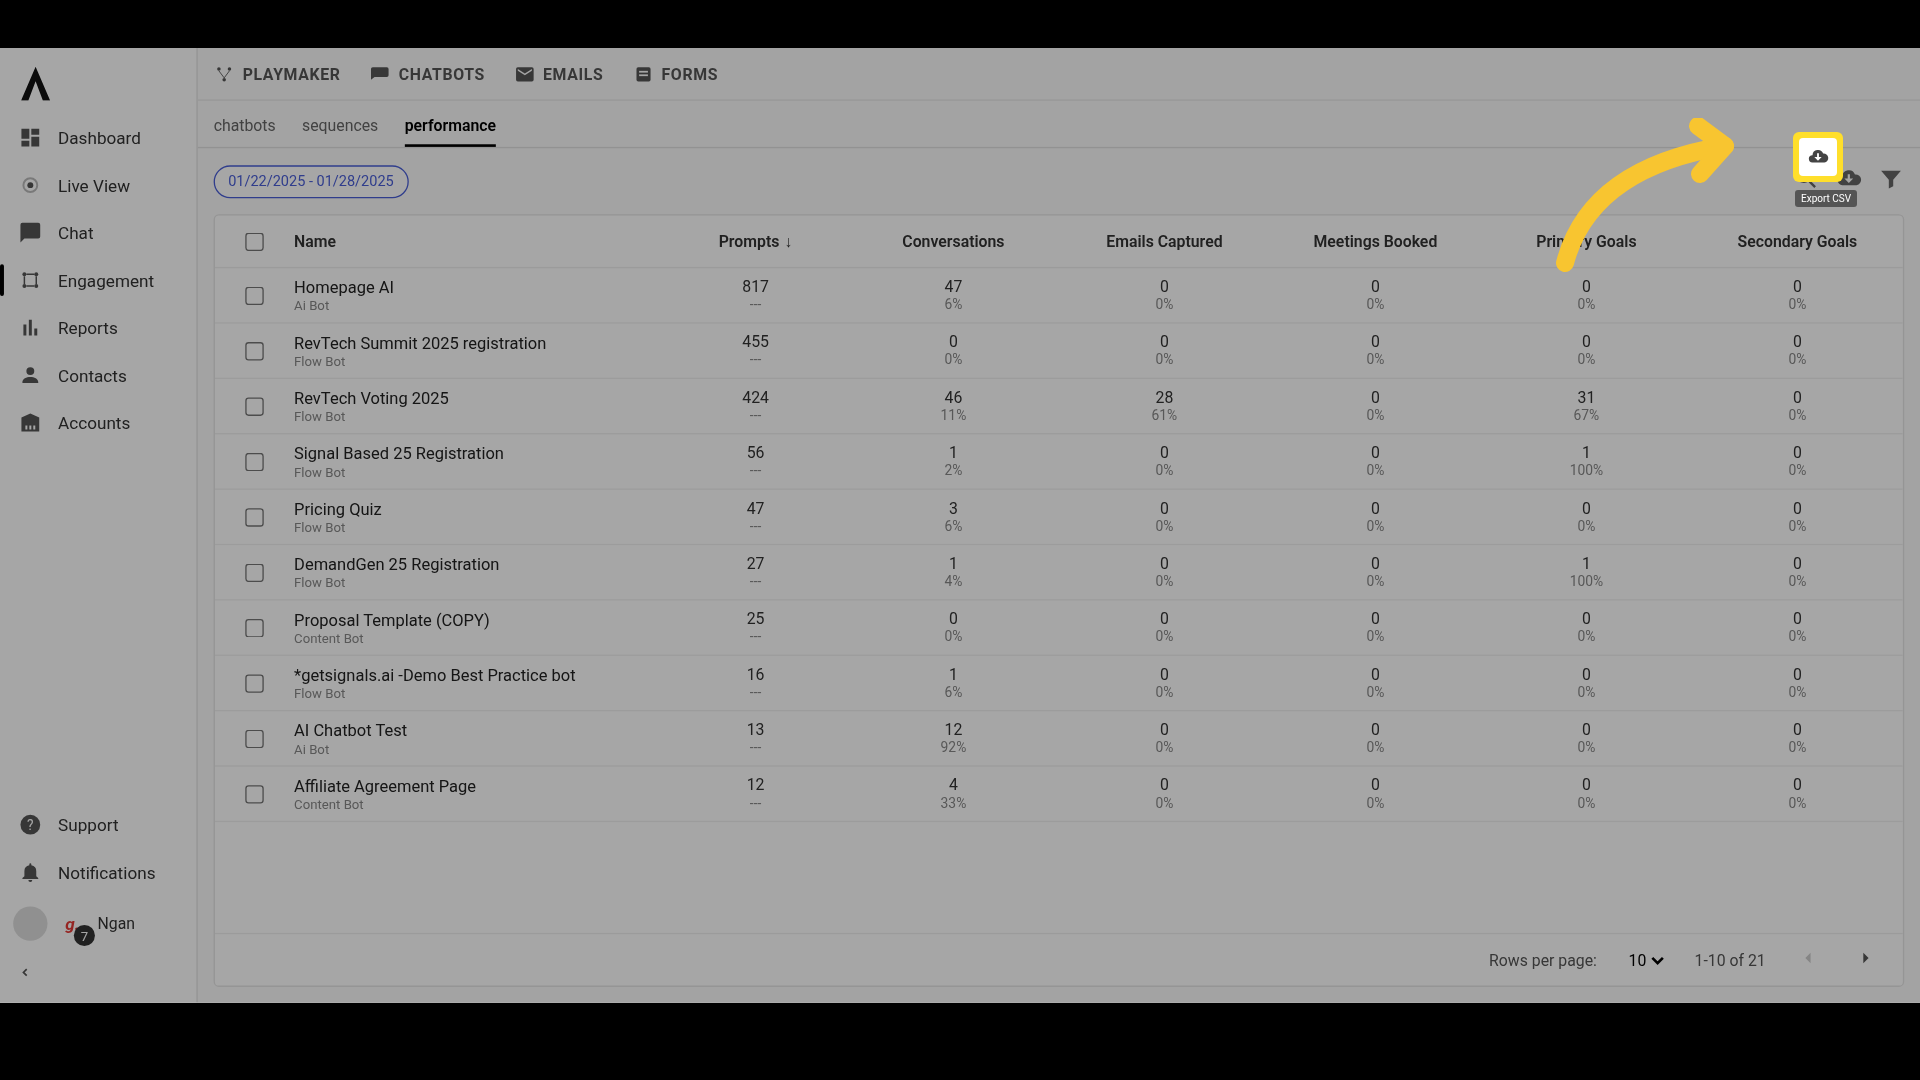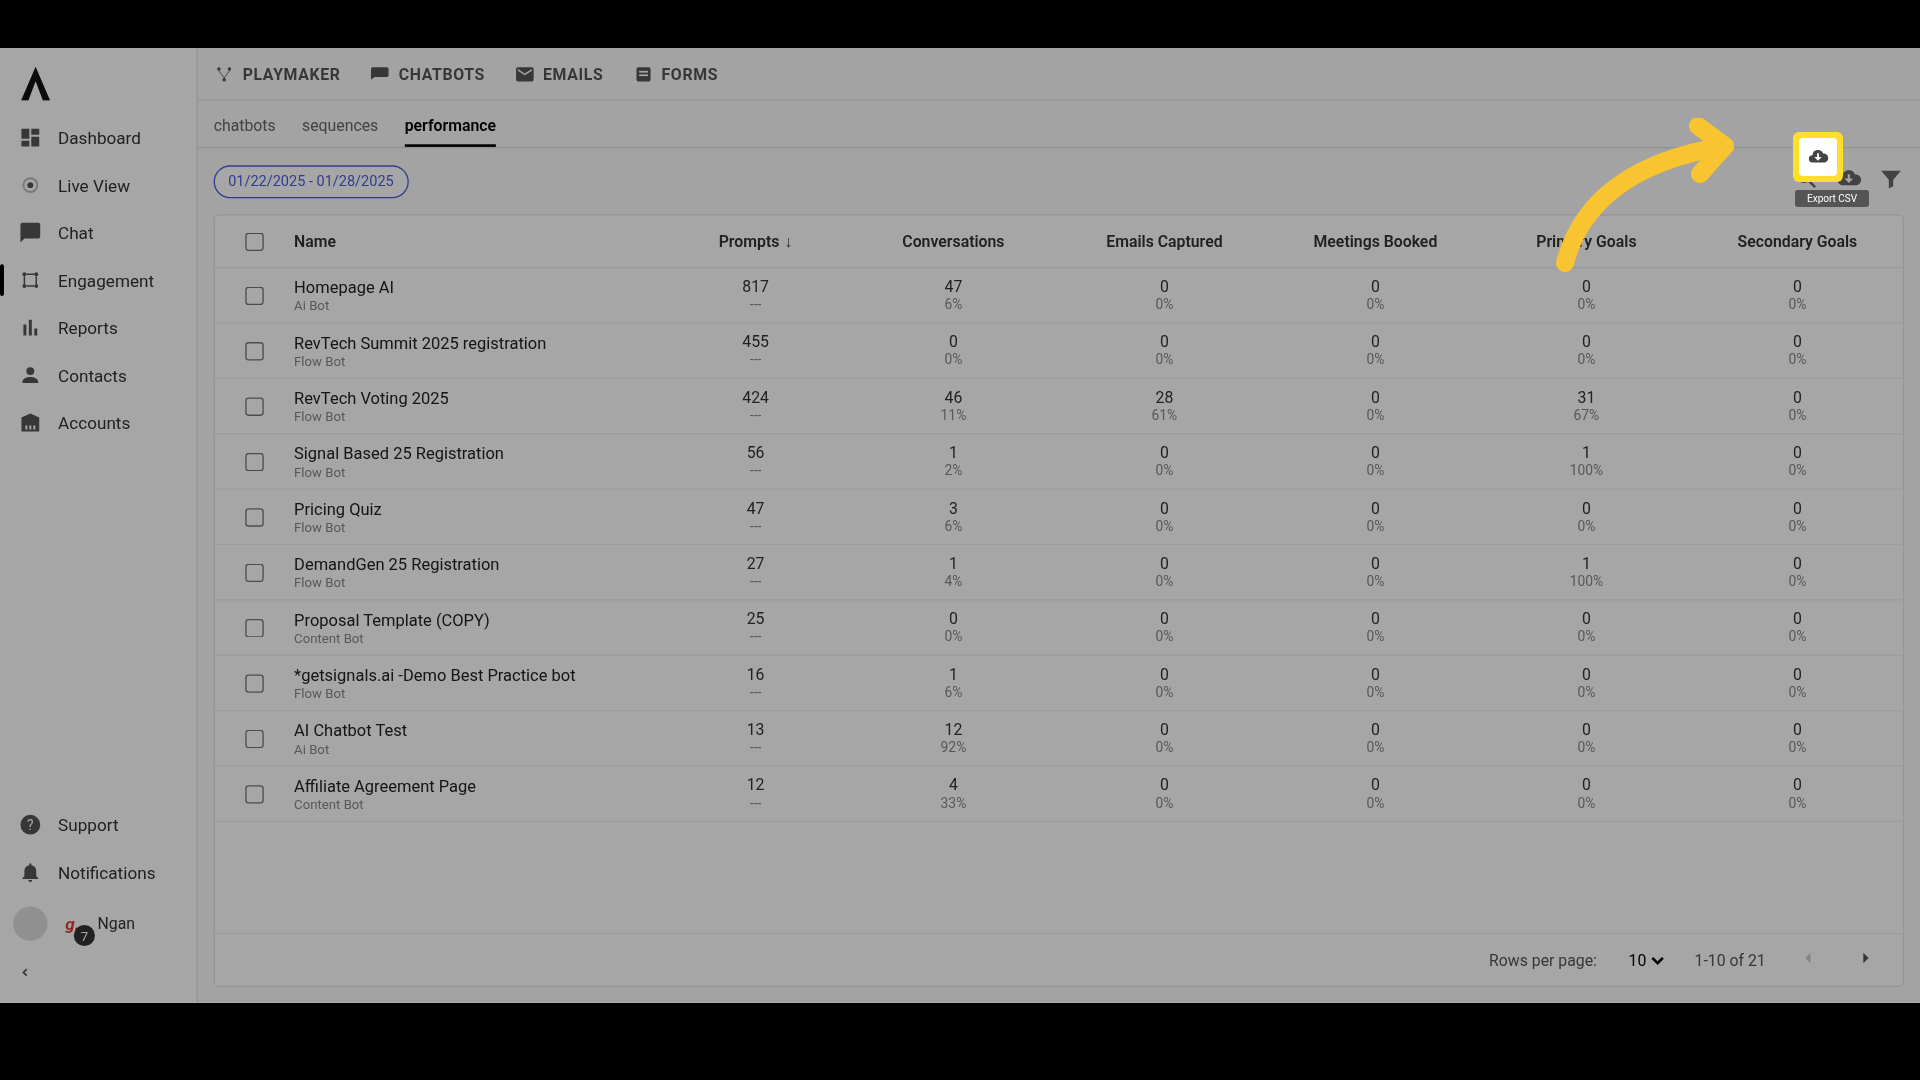--- a/index.html
+++ b/index.html
@@ -48,21 +48,21 @@
 .footer { height: 40px; display: flex; align-items: center; justify-content: flex-end; gap: 20px; padding-right: 16px; font-size: 12px; color: #555; border-top: 1px solid #eee; }
 .footer select { border: none; font-size: 12px; background: transparent; }
 .pagebtn { cursor: pointer; padding: 4px; }
 .pagebtn svg { width: 16px; height: 16px; fill: #555; }
 .pagebtn.dis svg { fill: #ccc; }
 
 
 .highlight-box { position: absolute; z-index: 100; background: #ffdf2b; border-radius: 6px; width: 50px; height: 50px; display: flex; align-items: center; justify-content: center; }
 .highlight-box .inner { background: #fff; width: 38px; height: 38px; border-radius: 4px; display: flex; align-items: center; justify-content: center; }
 .highlight-box svg { width: 22px; height: 22px; fill: #444; }
-.tooltip { position: absolute; z-index: 100; background: #555; color: #fff; font-size: 10px; padding: 3px 12px; border-radius: 3px; }
+.tooltip { position: absolute; z-index: 100; background: #555; color: #fff; font-size: 10px; padding: 3px 6px; border-radius: 3px; }
 .arrow { position: absolute; z-index: 100; }
 </style>
 </head>
 <body>
 
 <div class="app-wrap">
 
   <div class="sidebar">
     <div class="logo">
       <svg viewBox="0 0 24 28">

